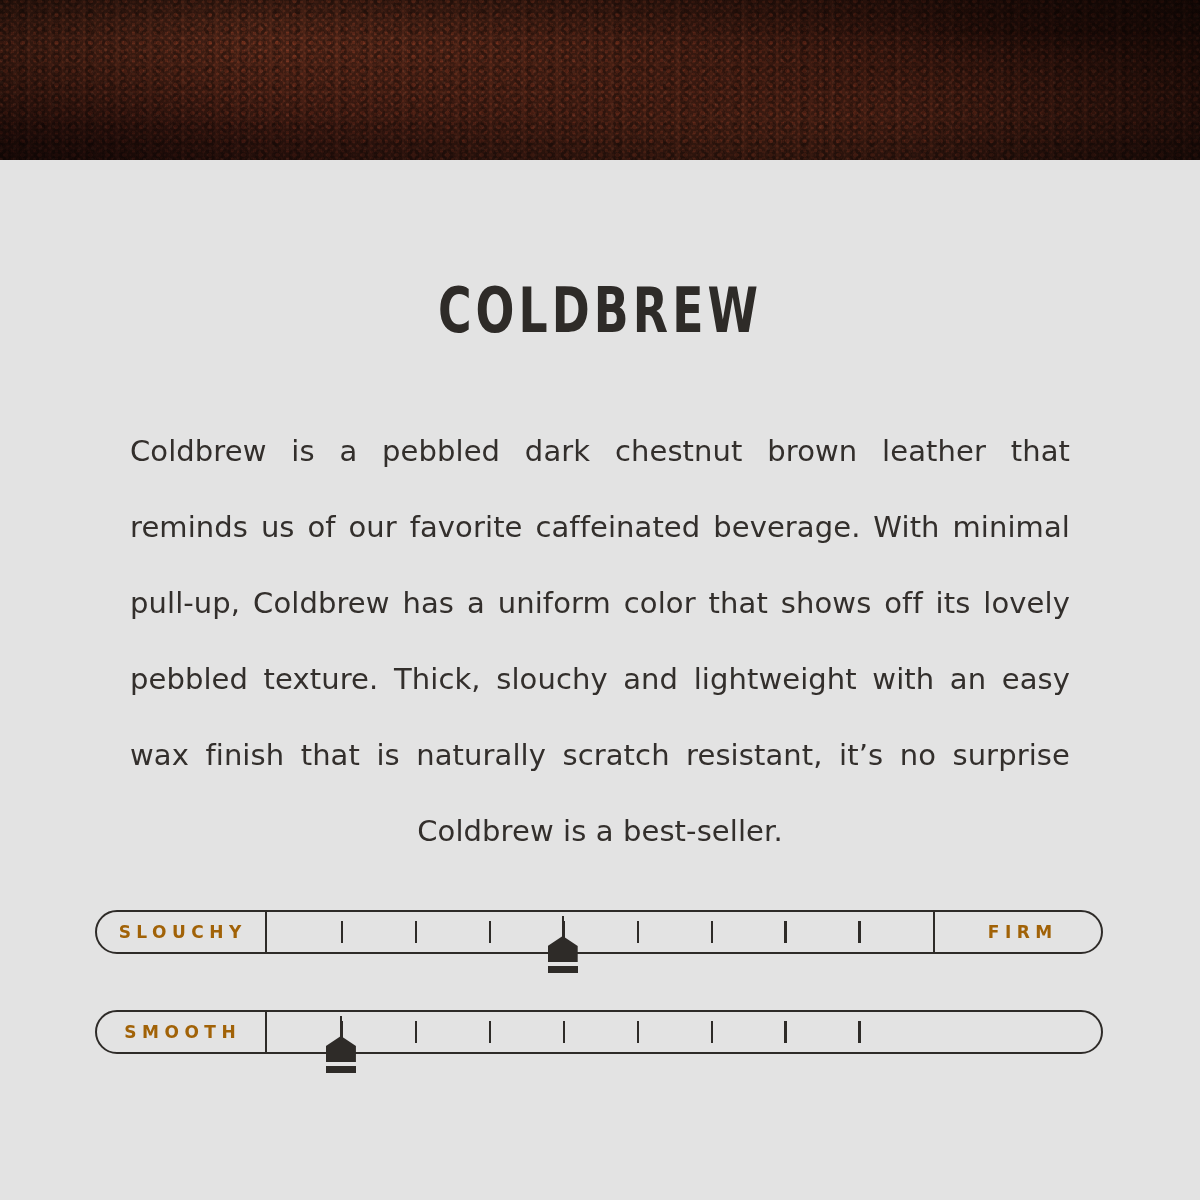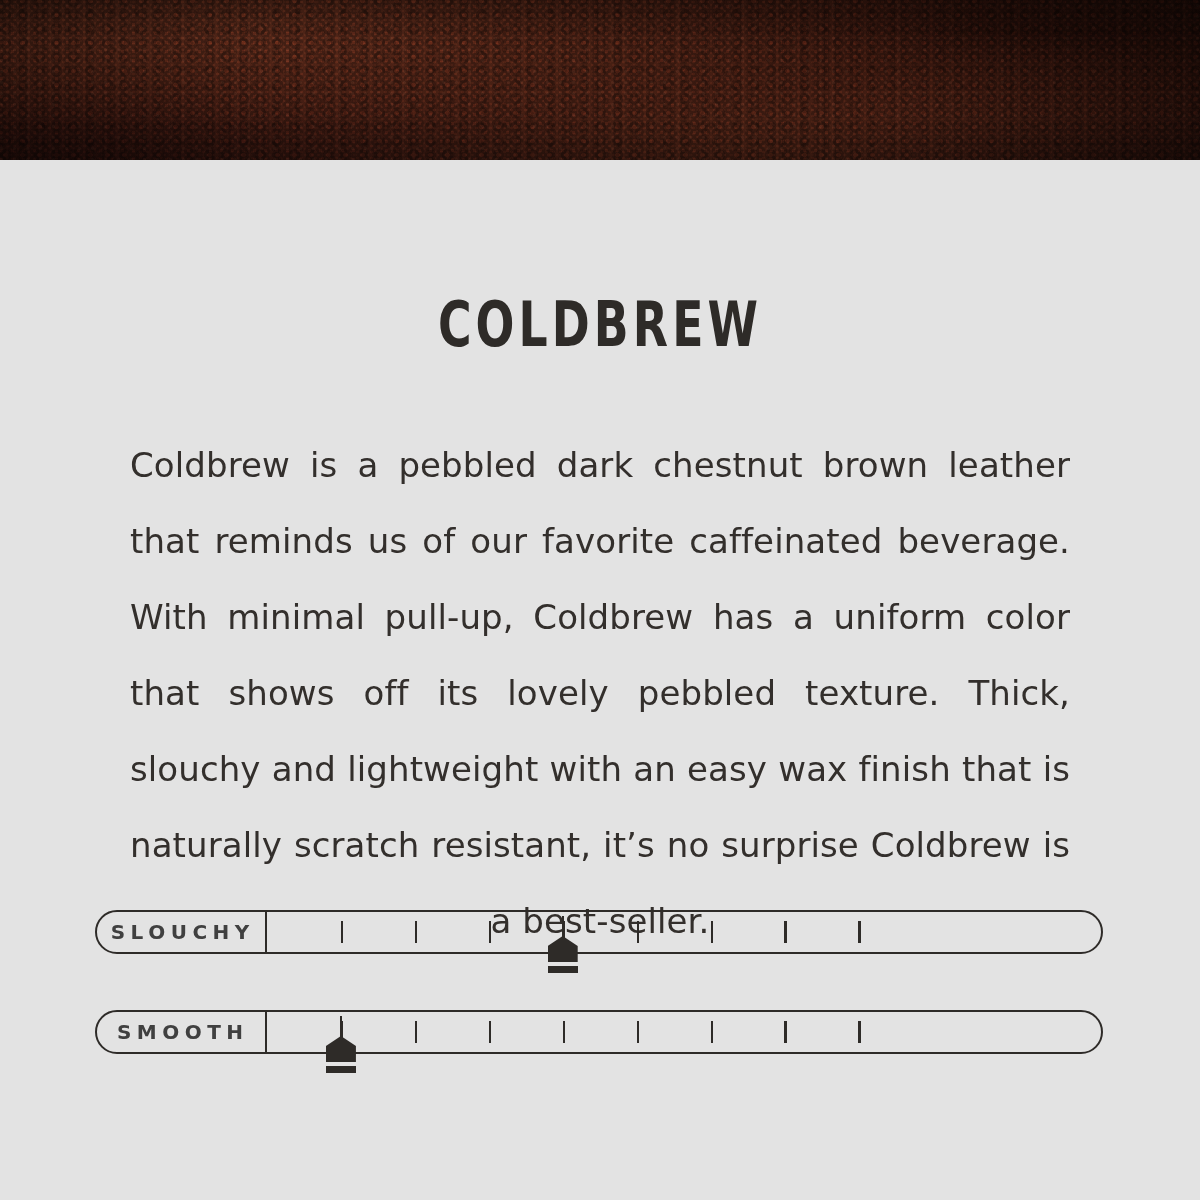--- a/index.html
+++ b/index.html
@@ -65,42 +65,42 @@
     position: absolute;
     inset: 0;
     background:
       linear-gradient(180deg, rgba(0,0,0,0.35) 0%, rgba(0,0,0,0.0) 28%, rgba(0,0,0,0.0) 70%, rgba(0,0,0,0.30) 100%),
       linear-gradient(90deg, rgba(0,0,0,0.30) 0%, rgba(0,0,0,0) 22%, rgba(0,0,0,0) 75%, rgba(0,0,0,0.38) 100%);
   }
 
   
   .content {
     position: relative;
-    padding: 14px 130px;
+    padding: 0 130px;
   }
 
   .title {
     margin: 0;
     padding-top: 114px;
     text-align: center;
     font-family: "DejaVu Sans Condensed", "Liberation Sans Narrow", "Liberation Sans", sans-serif;
     font-weight: 700;
     font-size: 62px;
     letter-spacing: 5px;
     color: #2e2b28;
     transform: scaleX(0.82);
   }
 
   .description {
     margin: 0;
     padding-top: 66px;
     text-align: justify;
     text-align-last: center;
     font-family: "DejaVu Sans", sans-serif;
-    font-size: 34px;
+    font-size: 29px;
     line-height: 76px;
     color: #332f2c;
     font-weight: 400;
     letter-spacing: 0.1px;
   }
 
   
   .sliders {
     position: absolute;
     left: 0;
@@ -127,23 +127,23 @@
   .cap {
     position: absolute;
     top: 10px;
     height: 44px;
     box-sizing: border-box;
     display: flex;
     align-items: center;
     justify-content: center;
     font-family: "DejaVu Sans", sans-serif;
     font-weight: 700;
-    font-size: 20px;
+    font-size: 17px;
     letter-spacing: 5.5px;
-    color: #404040;
+    color: #a16207;
     text-indent: 5.5px;
   }
   .cap-left {
     left: 0;
     width: 172px;
     border-right: 2.5px solid #2e2b28;
   }
   .cap-right {
     right: 0;
     width: 172px;
@@ -210,20 +210,21 @@
   <div class="content">
     <h1 class="title">COLDBREW</h1>
     <p class="description">Coldbrew is a pebbled dark chestnut brown leather that reminds us of our favorite caffeinated beverage.  With minimal pull-up, Coldbrew has a uniform color that shows off its lovely pebbled texture.  Thick, slouchy and lightweight with an easy wax finish that is naturally scratch resistant, it’s no surprise Coldbrew is a best-seller.</p>
   </div>
 
   <div class="sliders">
 
     <div class="slider-row">
       <div class="slider-track"></div>
       <div class="cap cap-left">SLOUCHY</div>
+      <div class="cap cap-right">FIRM</div>
       <div class="ticks">
         <div class="tick" style="left:11.1%"></div>
         <div class="tick" style="left:22.2%"></div>
         <div class="tick" style="left:33.3%"></div>
         <div class="tick" style="left:44.4%"></div>
         <div class="tick" style="left:55.5%"></div>
         <div class="tick" style="left:66.6%"></div>
         <div class="tick" style="left:77.7%"></div>
         <div class="tick" style="left:88.8%"></div>
         <div class="marker" style="left:44.4%">

